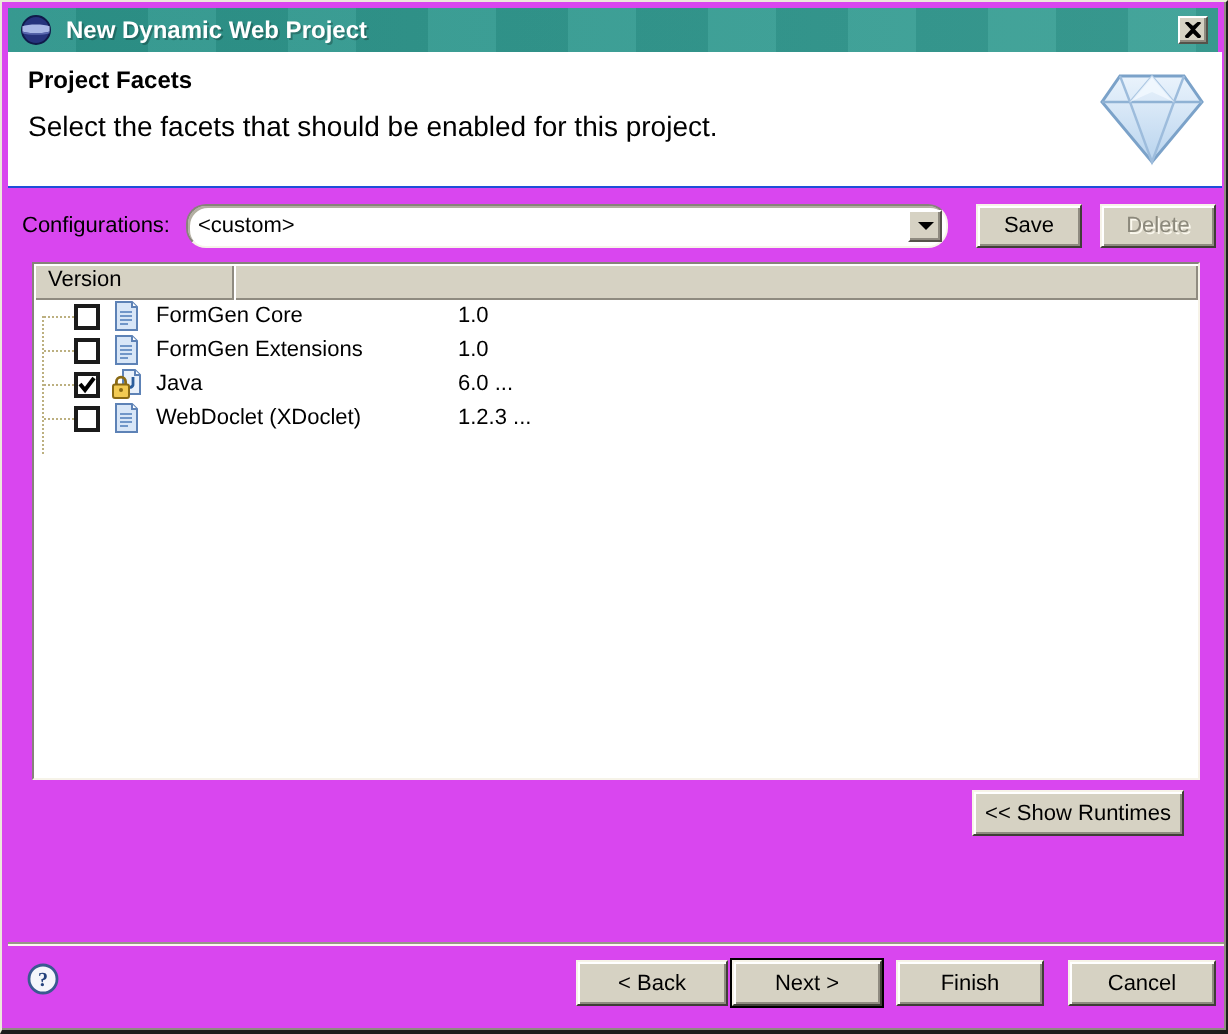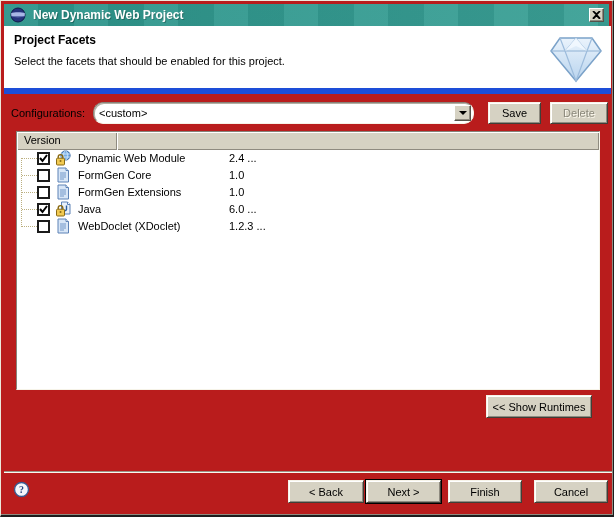--- a/index.html
+++ b/index.html
@@ -1,21 +1,21 @@
 <!DOCTYPE html>
 <html><head>
 <meta charset="utf-8">
 <style>
   * { margin:0; padding:0; box-sizing:border-box; }
   html,body { background:#808080; }
   body { font-family:"Liberation Sans", sans-serif; font-size:11px; color:#000; }
 
   .window {
     position:relative; width:614px; height:517px;
-    background:#b91c1c;
+    background:#d946ef;
     border-top:1px solid #ece8db; border-left:1px solid #ece8db;
     border-right:1px solid #1c1c1c; border-bottom:2px solid #1c1c1c;
     box-shadow: inset -1px -1px 0 #8f8b80;
     overflow:hidden;
   }
 
   
   .titlebar {
     position:absolute; left:3px; top:3px; right:4px; height:22px;
     background:
@@ -29,24 +29,24 @@
   .close-btn {
     position:absolute; right:5px; top:4px; width:15px; height:14px;
     background:#d6d2c3; border:1px solid; border-color:#fff #55524a #55524a #fff;
     box-shadow: inset -1px -1px 0 #8f8b80;
     display:flex; align-items:center; justify-content:center; cursor:default;
   }
 
   
   .banner {
     position:absolute; left:3px; top:25px; width:607px; height:68px;
-    background:#fff; border-bottom:6px solid #1d4ed8;
+    background:#fff; border-bottom:1px solid #1d4ed8;
   }
   .banner-title { position:absolute; left:10px; top:7px; font-size:12px; font-weight:bold; }
-  .banner-subtitle { position:absolute; left:10px; top:29px; font-size:11px; }
+  .banner-subtitle { position:absolute; left:10px; top:29px; font-size:14px; }
   .banner-gem { position:absolute; right:7px; top:6px; width:56px; height:54px; }
 
   
   .btn {
     background:#d6d2c3; border:1px solid; border-color:#f6f3e8 #403e37 #403e37 #f6f3e8;
     box-shadow: inset 1px 1px 0 #fff, inset -1px -1px 0 #8f8b80;
     font-family:"Liberation Sans", sans-serif; font-size:11px; color:#000;
     display:flex; align-items:center; justify-content:center; cursor:default; white-space:nowrap;
   }
   .btn.default { outline:1px solid #000; }
@@ -151,40 +151,20 @@
   <div class="btn save-btn">Save</div>
   <div class="btn delete-btn disabled">Delete</div>
 
   <div class="facet-table sunken">
     <div class="table-head">
       <div class="th th-version">Version</div>
       <div class="th th-rest"></div>
     </div>
     <div class="rows">
       <div class="tree-vline"></div>
-    <div class="facet-row">
-    <div class="tree-stub"></div>
-    <div class="cbx checked">
-      <svg width="9" height="9" viewBox="0 0 9 9">
-              <polyline points="1,4 3.5,7 8,1" fill="none" stroke="#000" stroke-width="2"></polyline>
-            </svg>
-    </div>
-    <span class="row-icon">
-    <svg width="16" height="16" viewBox="0 0 16 16">
-      <circle cx="10.5" cy="5.5" r="4.6" fill="#78b0e8" stroke="#2b5d9c" stroke-width="1"></circle>
-      <ellipse cx="10.5" cy="5.5" rx="2" ry="4.6" fill="none" stroke="#d7e8fa" stroke-width="0.8"></ellipse>
-      <path d="M6 4 h9 M6 7 h9" stroke="#d7e8fa" stroke-width="0.8"></path>
-      <path d="M3.2 8.5 v-1.6 a2.3 2.3 0 0 1 4.6 0 v1.6" fill="none" stroke="#8a6a14" stroke-width="1.4"></path>
-      <rect x="1.5" y="8.2" width="8" height="6.8" rx="1" fill="#f2ca52" stroke="#8a6a14" stroke-width="1"></rect>
-      <circle cx="5.5" cy="11" r="1" fill="#8a6a14"></circle>
-    </svg>
-  </span>
-    <span class="row-name">Dynamic Web Module</span>
-    <span class="row-version">2.4 ...</span>
-  </div>
         <div class="facet-row">
     <div class="tree-stub"></div>
     <div class="cbx">
       
     </div>
     <span class="row-icon">
     <svg width="16" height="16" viewBox="0 0 16 16">
       <path d="M3 1 h8 l2.5 2.5 V15 H3 Z" fill="#d8e6f7" stroke="#5d82b6" stroke-width="1"></path>
       <path d="M11 1 v2.5 h2.5" fill="#fff" stroke="#5d82b6" stroke-width="1"></path>
       <path d="M5 6 h6 M5 8 h6 M5 10 h6 M5 12 h4" stroke="#7096c8" stroke-width="1"></path>

